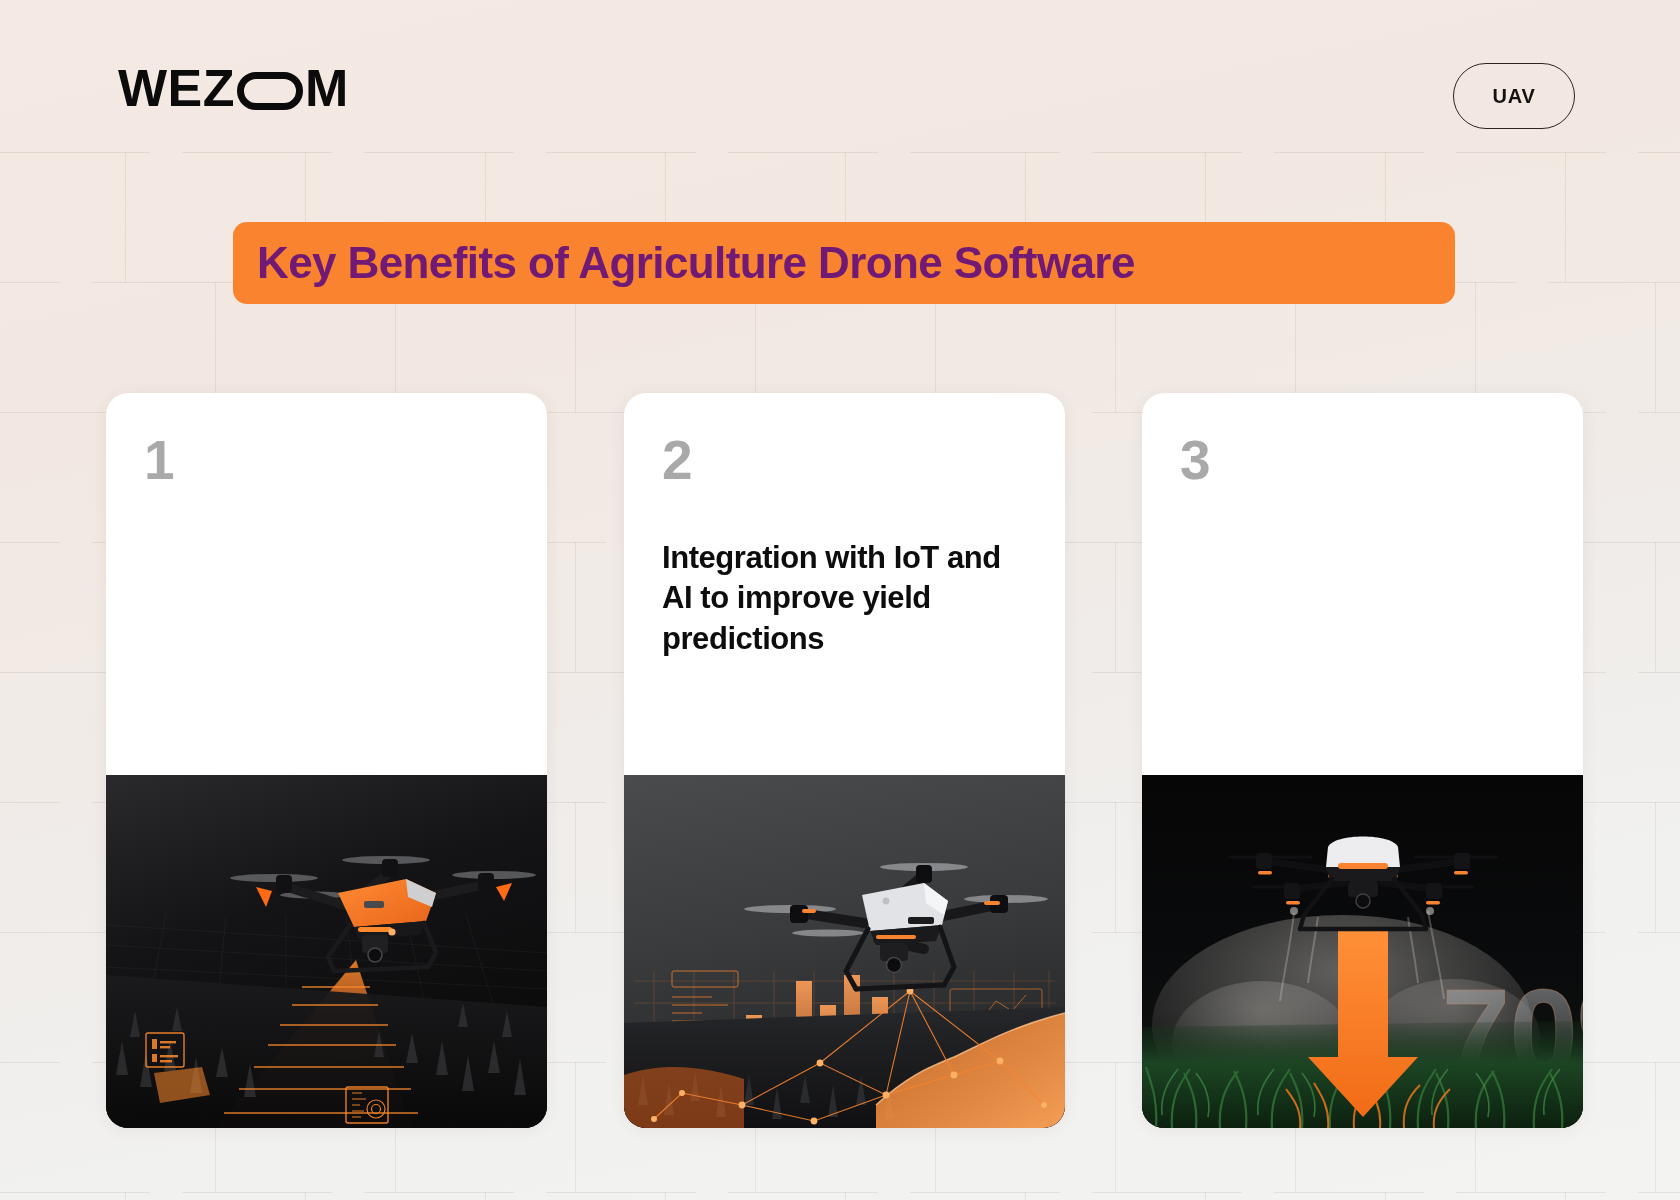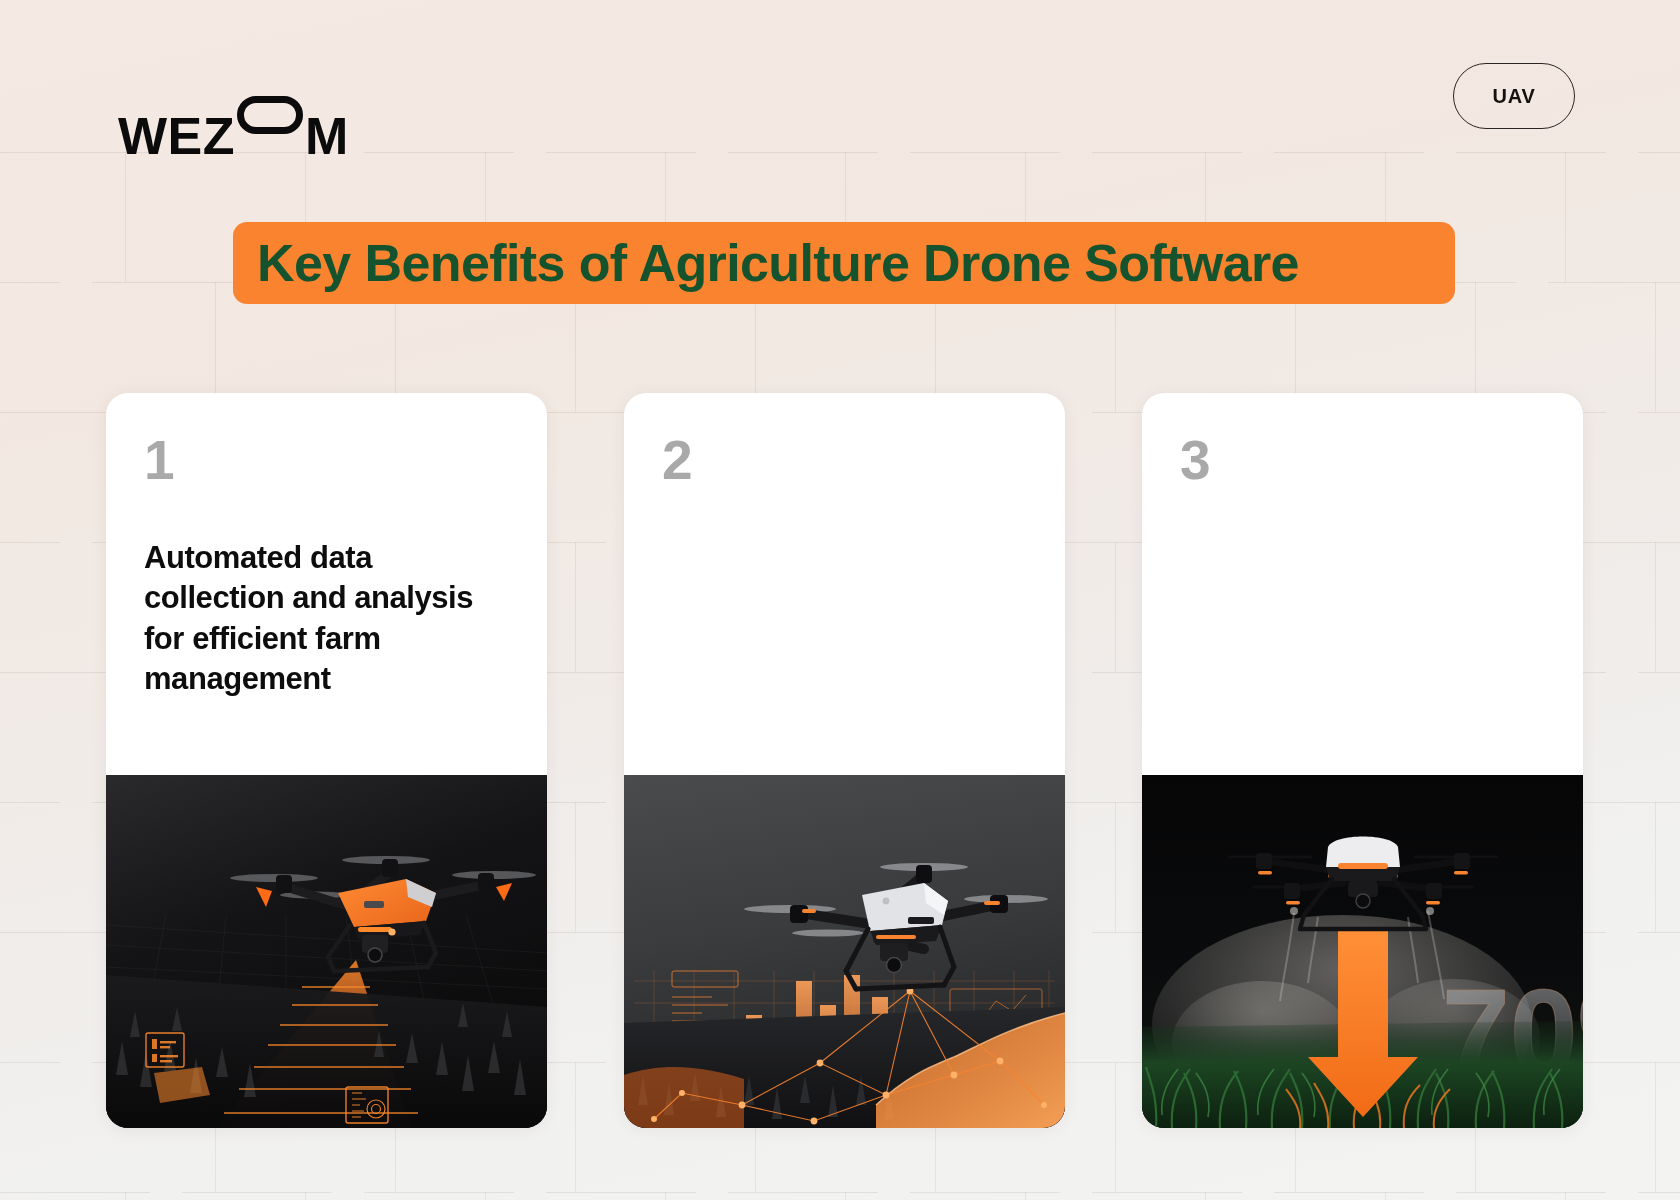--- a/index.html
+++ b/index.html
@@ -27,21 +27,21 @@
   }
 
   
   .header{ position:absolute; top:0; left:0; width:1680px; height:170px; }
   .logo{
     position:absolute; left:118px; top:62px;
     display:flex; align-items:center;
     font-size:52px; font-weight:700; letter-spacing:0.5px;
     color:#0B0B0B; line-height:1;
   }
-  .logo .seg{ display:inline-block;margin-top:48px; }
+  .logo .seg{ display:inline-block; }
   .logo-o{
     display:inline-block;
     width:66px; height:38px;
     border:7px solid #0B0B0B;
     border-radius:20px;
     margin:0 2px 0 2px;
     position:relative; top:3px;
   }
   .uav-badge{
     position:absolute; right:105px; top:63px;
@@ -56,21 +56,21 @@
 
   
   .title-banner{
     position:absolute; left:233px; top:222px;
     width:1222px; height:82px;
     background:#F9832E;
     border-radius:14px;
     display:flex; align-items:center;
   }
   .title-text{
-    font-size:52px; font-weight:700; color:#14532d;
+    font-size:44px; font-weight:700; color:#701a75;
     letter-spacing:-0.6px; white-space:nowrap;
     padding-left:24px;
   }
 
   
   .cards{
     position:absolute; left:106px; top:393px;
     width:1478px; height:735px;
     display:flex; gap:77px;
   }
@@ -212,21 +212,20 @@
 
 <div class="title-banner">
   <div class="title-text">Key Benefits of Agriculture Drone Software</div>
 </div>
 
 <div class="cards">
 
   <div class="card">
     <div class="card-body">
       <div class="card-num">1</div>
-      <div class="card-title">Automated data collection and analysis for efficient farm management</div>
     </div>
     <div class="card-img">
       <svg viewBox="0 0 441 353" xmlns="http://www.w3.org/2000/svg">
         <defs>
           <linearGradient id="c1bg" x1="0" y1="0" x2="0.4" y2="1">
             <stop offset="0%" stop-color="#2A2A2C"></stop>
             <stop offset="45%" stop-color="#141416"></stop>
             <stop offset="100%" stop-color="#0A0A0B"></stop>
           </linearGradient>
           <linearGradient id="c1cone" x1="0.5" y1="0" x2="0.5" y2="1">
@@ -359,20 +358,21 @@
             <path d="M230 196 L322 192"></path>
           </g>
         </g>
       </svg>
     </div>
   </div>
 
   <div class="card">
     <div class="card-body">
       <div class="card-num">2</div>
+      <div class="card-title">Integration with IoT and AI to improve yield predictions</div>
     </div>
     <div class="card-img">
       <svg viewBox="0 0 441 353" xmlns="http://www.w3.org/2000/svg">
         <defs>
           <linearGradient id="c2bg" x1="0" y1="0" x2="0.2" y2="1">
             <stop offset="0%" stop-color="#4A4B4D"></stop>
             <stop offset="50%" stop-color="#3A3B3D"></stop>
             <stop offset="100%" stop-color="#232426"></stop>
           </linearGradient>
           <linearGradient id="c2bar" x1="0" y1="0" x2="0" y2="1">

